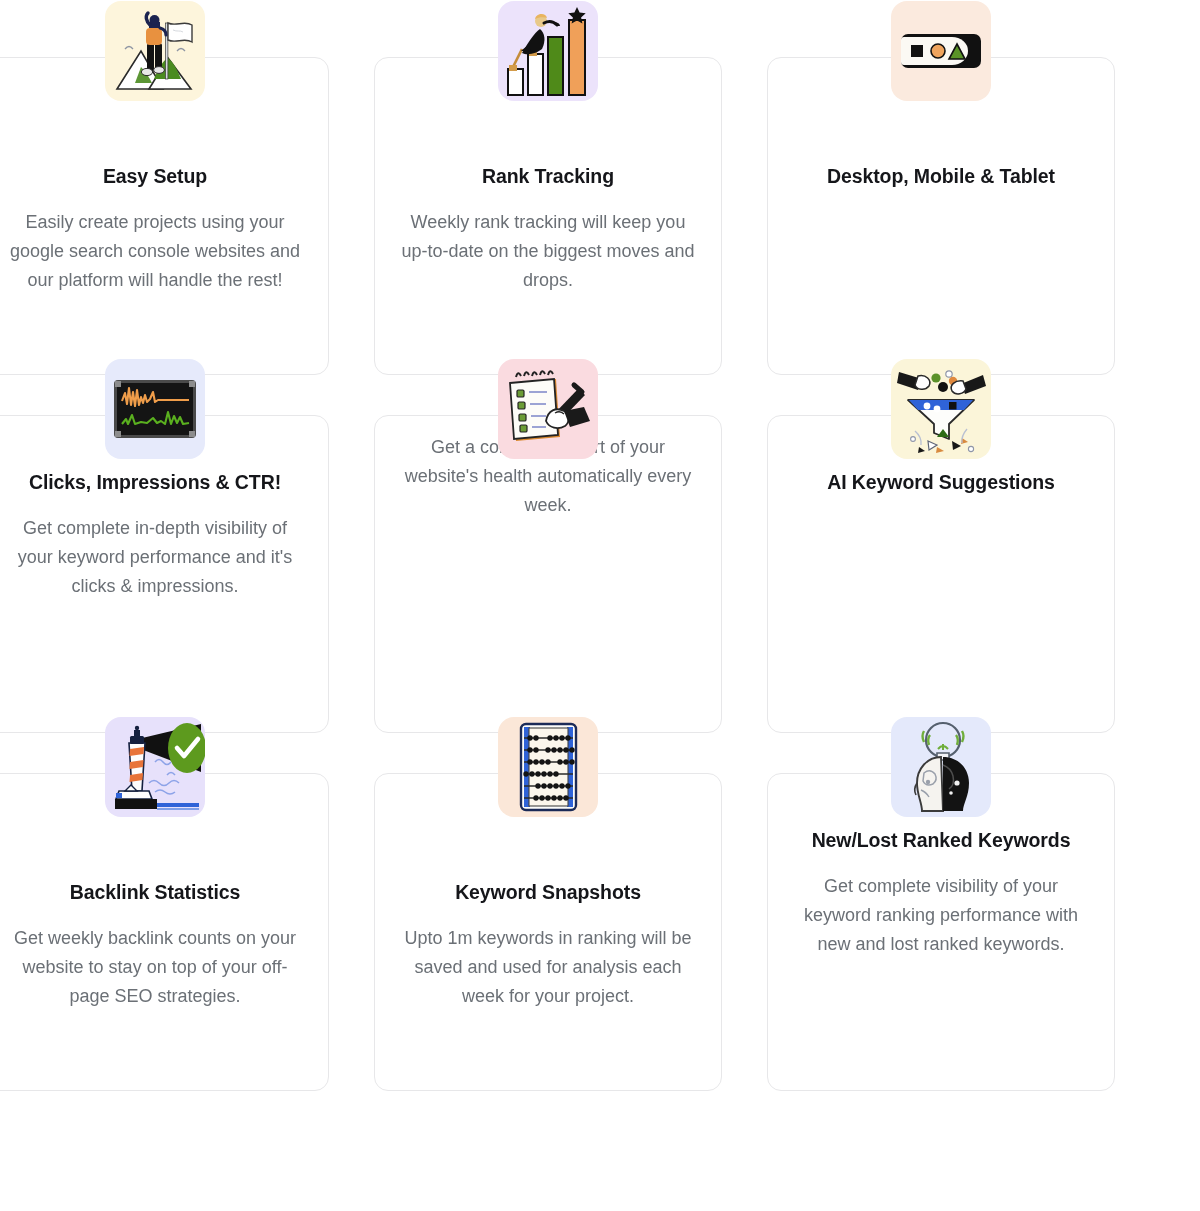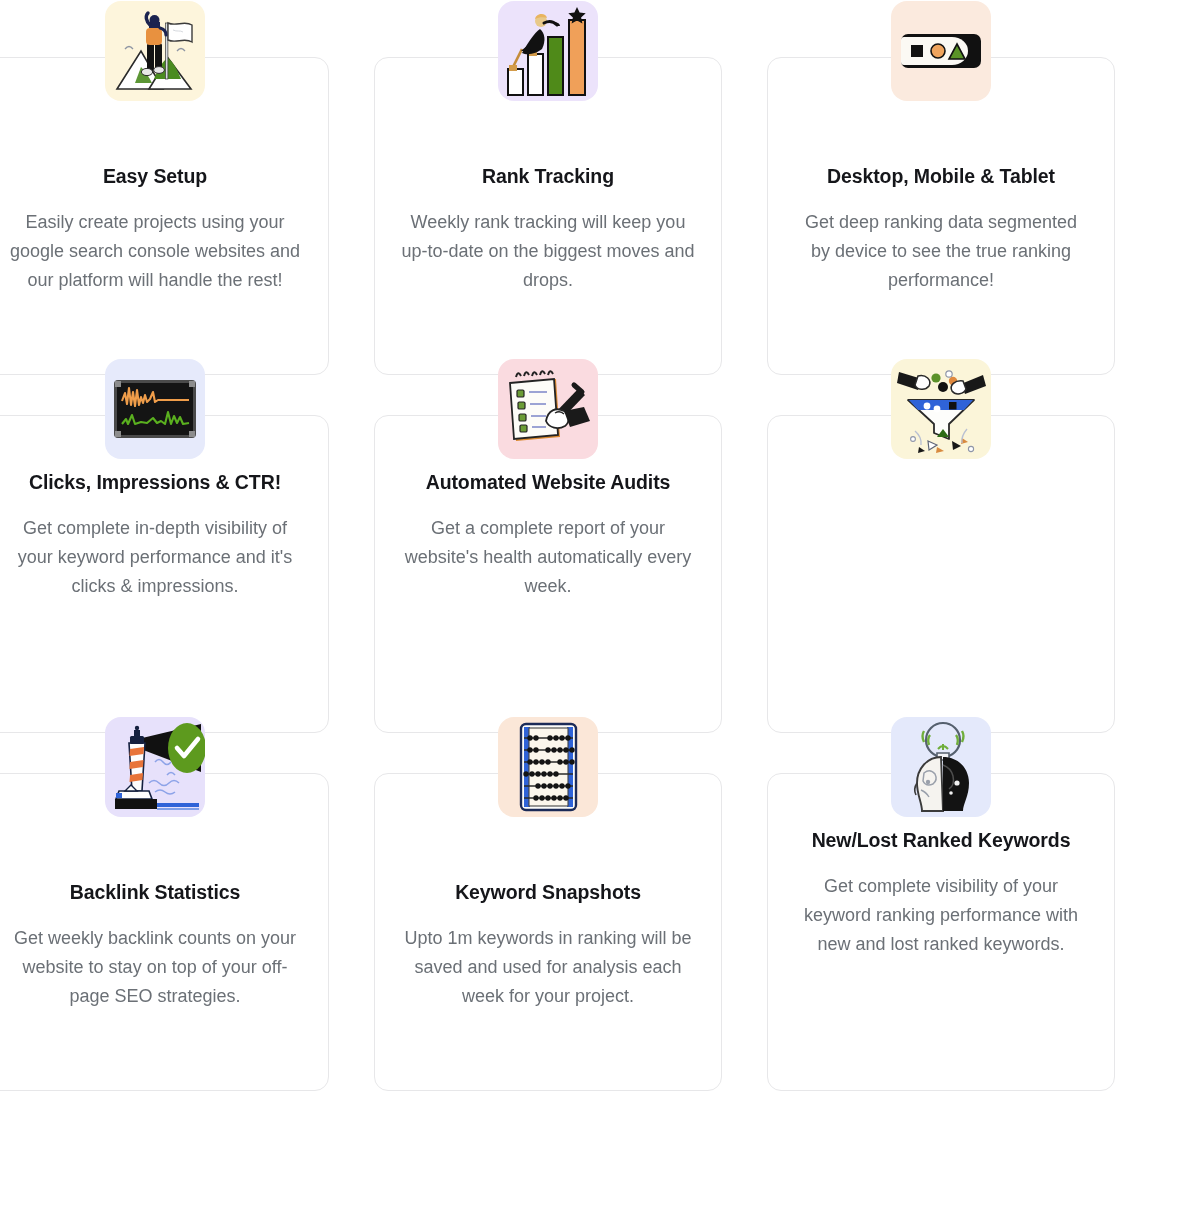--- a/index.html
+++ b/index.html
@@ -141,21 +141,20 @@
     <div class="icon-tile" style="background:#fbeade;">
       <svg width="100" height="100" viewBox="0 0 100 100">
         <rect x="10" y="33" width="80" height="34" rx="7" fill="#111111"></rect>
         <path d="M13 36 h48 a16 14 0 0 1 0 28 h-48 a3 3 0 0 1 -3 -3 v-22 a3 3 0 0 1 3 -3 Z" fill="#fbf9f4"></path>
         <rect x="20" y="44" width="12" height="12" fill="#111111"></rect>
         <circle cx="47" cy="50" r="7" fill="#efa45e" stroke="#111111" stroke-width="1.6"></circle>
         <path d="M66 43 L74 58 L58 58 Z" fill="#5a9327" stroke="#111111" stroke-width="1.6"></path>
       </svg>
     </div>
     <div class="card-title row1">Desktop, Mobile &amp; Tablet</div>
-    <div class="card-desc">Get deep ranking data segmented by device to see the true ranking performance!</div>
   </div>
 
   <div class="feature-card">
     <div class="icon-tile" style="background:#e6eafb;">
       <svg width="100" height="100" viewBox="0 0 100 100">
         <rect x="9" y="21" width="82" height="58" rx="4" fill="#4a4a4a"></rect>
         <rect x="12" y="24" width="76" height="52" rx="2" fill="#141414"></rect>
         <rect x="10" y="22" width="6" height="6" fill="#8d8d8d"></rect>
         <rect x="84" y="22" width="6" height="6" fill="#8d8d8d"></rect>
         <rect x="10" y="72" width="6" height="6" fill="#8d8d8d"></rect>
@@ -192,21 +191,20 @@
             <path d="M33 57 h15"></path>
             <path d="M34 68 h14"></path>
         </g>
         <path d="M55 56 L80 30 L87 36 L62 62 Z" fill="#1a1a1a"></path>
         <path d="M76 26 L84 33" stroke="#1a1a1a" stroke-width="5" stroke-linecap="round"></path>
         <path d="M48 62 C50 51 58 48 66 52 C72 55 72 63 67 67 C60 71 51 69 48 62 Z" fill="#ffffff" stroke="#232323" stroke-width="1.8"></path>
         <path d="M57 54 q5 -3 9 1" stroke="#232323" stroke-width="1.4" fill="none"></path>
         <path d="M66 52 L86 48 L92 62 L72 68 Z" fill="#1a1a1a"></path>
       </svg>
     </div>
-    <div class="card-title row2">Automated Website Audits</div>
     <div class="card-desc">Get a complete report of your website's health automatically every week.</div>
   </div>
 
   <div class="feature-card">
     <div class="icon-tile" style="background:#fbf5d9;">
       <svg width="100" height="100" viewBox="0 0 100 100">
         <path d="M17 41 L83 41 L58 65 L58 80 L43 74 L43 65 Z" fill="#fdfdfb" stroke="#2a2a2a" stroke-width="1.8" stroke-linejoin="round"></path>
         <path d="M18 41 L82 41 L73 51 L27 51 Z" fill="#2f63d8"></path>
         <circle cx="36" cy="47" r="3.4" fill="#ffffff"></circle>
         <circle cx="46" cy="50" r="3.4" fill="#ffffff"></circle>
@@ -225,20 +223,21 @@
         <path d="M61 82 L70 87 L62 91 Z" fill="#181818"></path>
         <path d="M46 88 L53 92 L45 94 Z" fill="#d88a3f"></path>
         <path d="M28 88 L34 92 L27 94 Z" fill="#181818"></path>
         <path d="M71 79 L77 83 L70 85 Z" fill="#d88a3f"></path>
         <circle cx="80" cy="90" r="2.6" fill="#ffffff" stroke="#8f96a8" stroke-width="1.1"></circle>
         <circle cx="22" cy="80" r="2.4" fill="#ffffff" stroke="#8f96a8" stroke-width="1.1"></circle>
         <path d="M24 72 q7 6 6 14" stroke="#b9c0d2" stroke-width="1.4" fill="none"></path>
         <path d="M76 70 q-6 7 -5 14" stroke="#b9c0d2" stroke-width="1.4" fill="none"></path>
       </svg>
     </div>
+    <div class="card-title row2">AI Keyword Suggestions</div>
   </div>
 
   <div class="feature-card">
     <div class="icon-tile" style="background:#e7e1fb;">
       <svg width="100" height="100" viewBox="0 0 100 100">
         <path d="M33 22 L96 7 L96 55 L33 31 Z" fill="#111111"></path>
         <ellipse cx="82" cy="31" rx="19" ry="25" fill="#5d9a1e"></ellipse>
         <path d="M72 31 l7 8 14 -17" stroke="#ffffff" stroke-width="4.6" fill="none" stroke-linecap="round" stroke-linejoin="round"></path>
         <path d="M24 26 h16 l-3 48 h-10 Z" fill="#fdfdfd" stroke="#14203f" stroke-width="1.6"></path>
         <path d="M25 32 l14 -2 -0.5 7 -14 2 Z" fill="#e8743a"></path>

